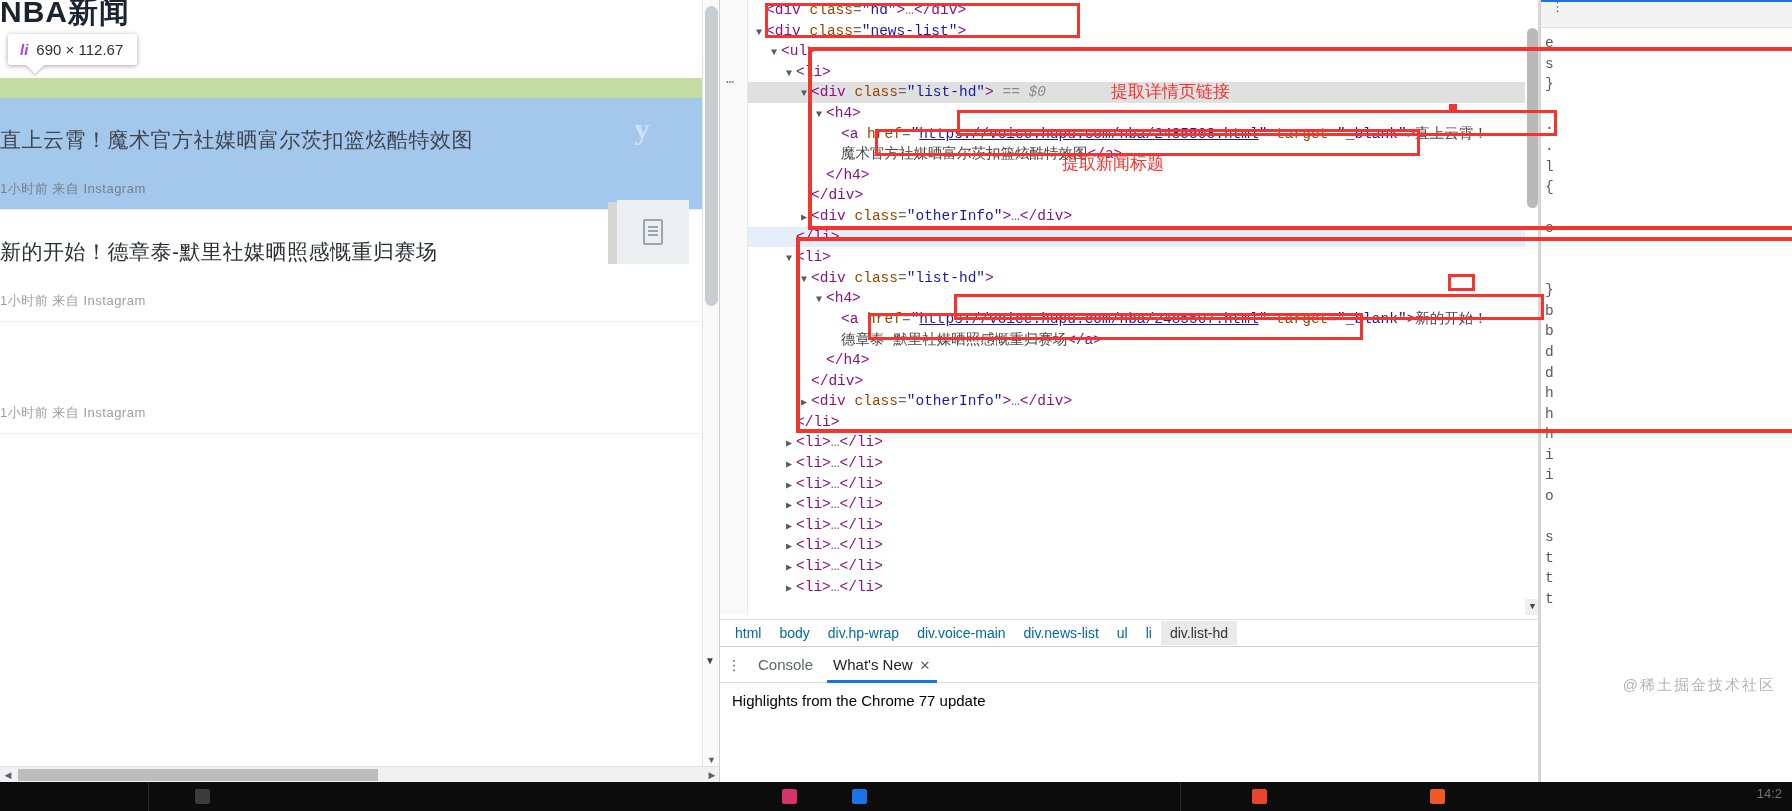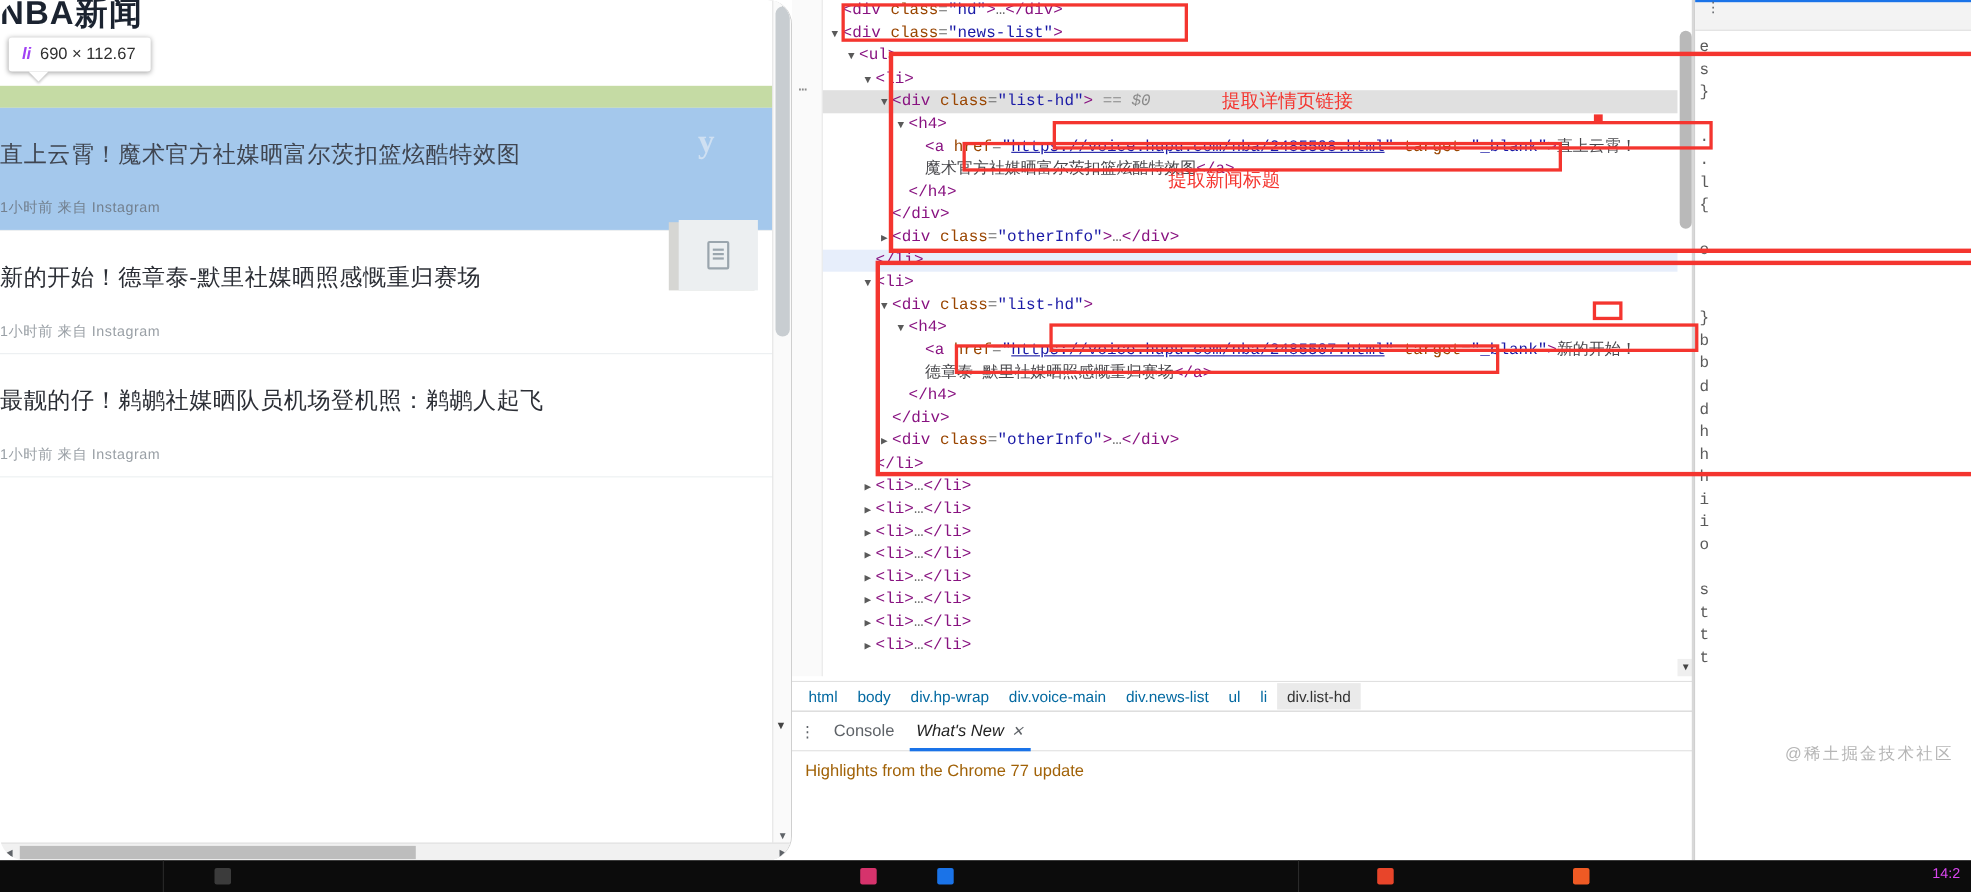--- a/index.html
+++ b/index.html
@@ -11,21 +11,20 @@
   }
   #root { position: relative; width: 1792px; height: 811px; }
 
   
   .page-pane {
     position: absolute; left: 0; top: 0;
     width: 720px; height: 782px;
     background: #fff;
     overflow: hidden;
     border-right: 1px solid #cfcfcf;
-    border-radius: 22px;
   }
   .page-scroll { position:absolute; left:0; top:0; width:703px; height:769px; overflow:hidden; }
 
   .site-title {
     position:absolute; left:0; top:-8px;
     font-size: 30px; font-weight: 700; color:#1b2330;
     letter-spacing:1px;
     font-family:"Liberation Sans", sans-serif;
   }
 
@@ -178,24 +177,24 @@
     position:absolute; left:0; top:646px; width:820px; height:136px;
     background:#fff; border-top:1px solid #d0d0d0;
   }
   .drawer-tabs{
     position:relative;height:36px;border-bottom:1px solid #e0e0e0;
     display:flex;align-items:center;
     font-family:"Liberation Sans", sans-serif;
   }
   .kebab{width:28px;text-align:center;color:#5f6368;font-size:14px;letter-spacing:0;line-height:10px;}
   .dtab{font-size:15px;color:#5f6368;padding:0 10px;height:36px;line-height:36px;position:relative;}
-  .dtab.active{color:#222;font-style:italic;}
+  .dtab.active{color:#222;}
   .dtab.active::after{content:"";position:absolute;left:4px;right:4px;bottom:0;height:3px;background:#1a73e8;}
   .dtab .x{margin-left:7px;font-size:13px;color:#5f6368;}
-  .drawer-body{padding:9px 12px;font-size:15px;color:#a16207;font-family:"Liberation Sans", sans-serif;}
+  .drawer-body{padding:9px 12px;font-size:15px;color:#000000;font-family:"Liberation Sans", sans-serif;}
   .drawer-collapse{
     position:absolute;left:-20px;top:8px;width:20px;color:#444;font-size:10px;text-align:center;
   }
 
   
   .styles-pane{
     position:absolute; left:820px; top:0; width:252px; height:782px;
     background:#fff; border-left:1px solid #d0d0d0; overflow:hidden;
   }
   .sp-toolbar{height:28px;border-bottom:1px solid #e0e0e0;background:#f3f3f3;position:relative;}
@@ -212,21 +211,21 @@
     font-size:15px; color:#b6b6b6; letter-spacing:2px;
     font-family:"Liberation Sans", sans-serif; z-index:40;
   }
 
   
   .taskbar{
     position:absolute; left:0; bottom:0; width:1792px; height:29px;
     background:#0c0c0c;
   }
   .tb-sep{position:absolute;top:0;height:29px;width:1px;background:#2a2a2a;}
-  .tb-clock{position:absolute;right:10px;top:4px;color:#d946ef;font-size:13px;font-family:"Liberation Sans", sans-serif;}
+  .tb-clock{position:absolute;right:10px;top:4px;color:#737373;font-size:13px;font-family:"Liberation Sans", sans-serif;}
   .sq{position:absolute;top:7px;width:15px;height:15px;border-radius:2px;}
 </style>
 </head>
 <body>
 
 <div id="root">
 
   <div class="page-pane">
     <div class="page-scroll">
 
@@ -241,21 +240,20 @@
           <div class="meta">1小时前 来自 Instagram</div>
         </div>
 
         <div class="news-item">
           <div class="ttl">新的开始！德章泰-默里社媒晒照感慨重归赛场</div>
           <div class="meta">1小时前 来自 Instagram</div>
         </div>
 
 
         <div class="news-item">
-          <div class="ttl">最靓的仔！鹈鹕社媒晒队员机场登机照：鹈鹕人起飞</div>
           <div class="meta">1小时前 来自 Instagram</div>
         </div>
 
       </div>
 
       <div class="pad-band" style="top:202px;height:62px;right:17px;"></div>
 
       <div class="sns-badge">y</div>
 
       <div class="float-box">

